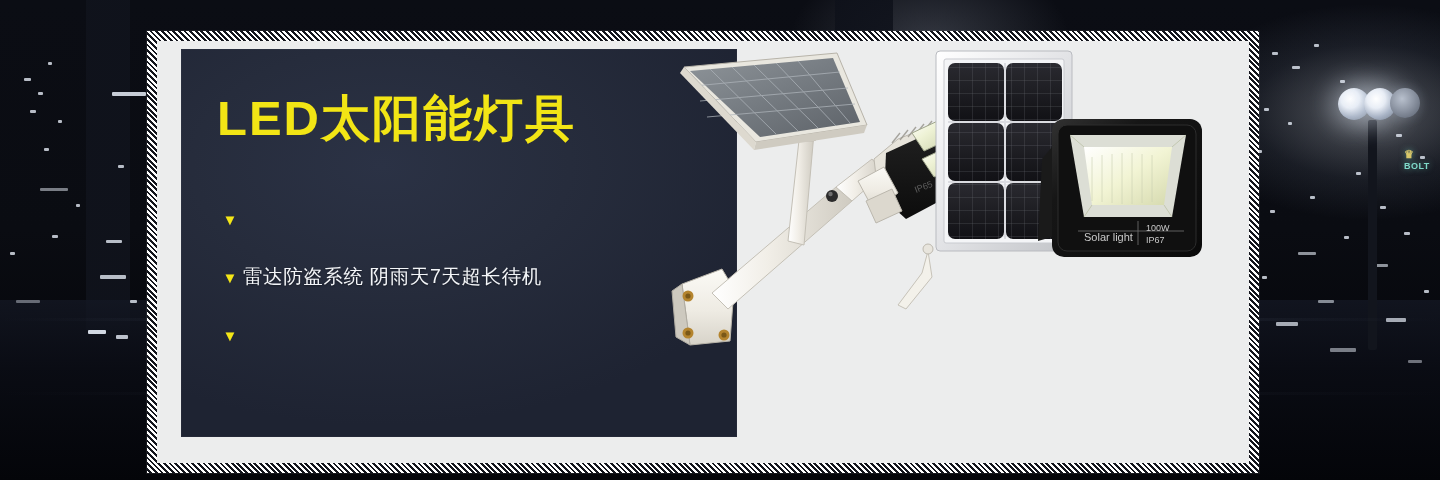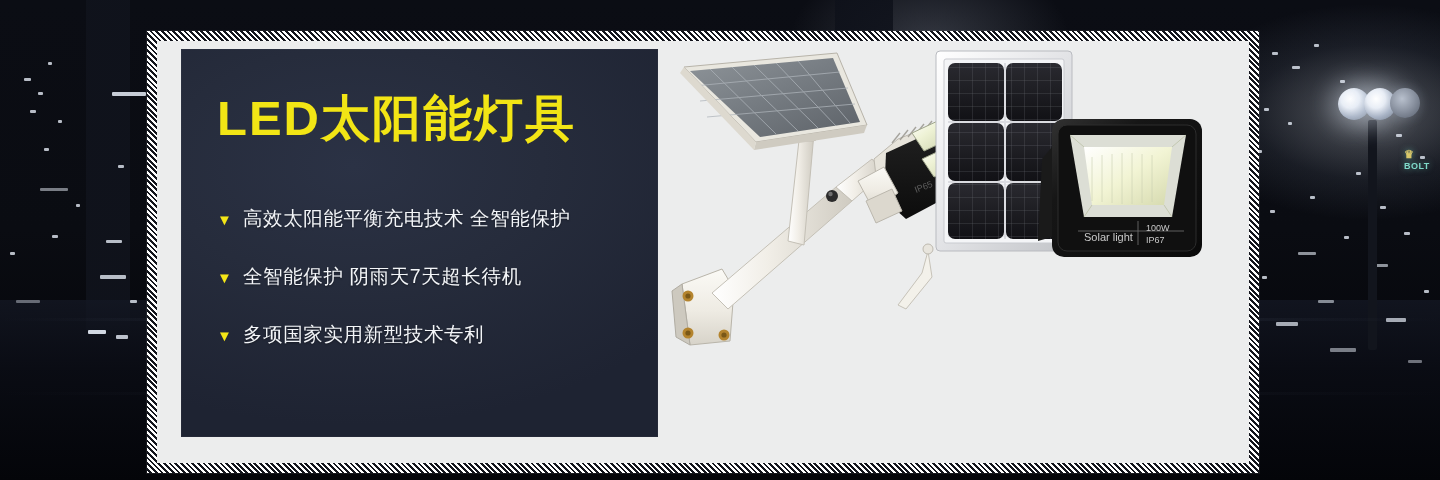--- a/index.html
+++ b/index.html
@@ -76,24 +76,25 @@
   }
   .frame-inner {
     position:absolute;
     left:10px; top:10px; right:10px; bottom:10px;
     background:#eceded;
   }
 
   
   .panel-dark {
     position:absolute;
-    left:24px; top:8px; width:477px; bottom:26px;
+    left:24px; top:8px; width:556px; bottom:26px;
     background:
       radial-gradient(ellipse 420px 260px at 36% 30%, #2b3245 0%, #262c3c 45%, #1e2332 100%);
     box-shadow:inset 0 0 0 1px rgba(255,255,255,.03);
+    text-align:center;
   }
 
   
   .headline {
     position:absolute;
     left:36px; top:45px;
     font-size:49px;
     font-weight:bold;
     letter-spacing:2px;
     color:#f2e515;
@@ -213,31 +214,29 @@
     <div class="frame-inner">
 
       <div class="panel-dark">
 
         <div class="headline">LED太阳能灯具</div>
 
         <div class="bullets">
 
           <div class="bullet-row">
             <span class="bullet-mark">▼</span>
-            <span class="bullet-text">高效太阳能平衡充电技术 全智能保护</span>
           </div>
 
           <div class="bullet-row">
             <span class="bullet-mark">▼</span>
-            <span class="bullet-text">全智能保护 阴雨天7天超长待机</span>
+            <span class="bullet-text">雷达防盗系统 阴雨天7天超长待机</span>
           </div>
 
           <div class="bullet-row">
             <span class="bullet-mark">▼</span>
-            <span class="bullet-text">多项国家实用新型技术专利</span>
           </div>
 
         </div>
       </div>
 
       <div class="panel-product">
         <svg class="svg-products" width="589" height="422" viewBox="0 0 589 422" xmlns="http://www.w3.org/2000/svg">
           <defs>
             <linearGradient id="gPanelFace" x1="0" y1="0" x2="1" y2="1">
               <stop offset="0%" stop-color="#8e9499"></stop>

